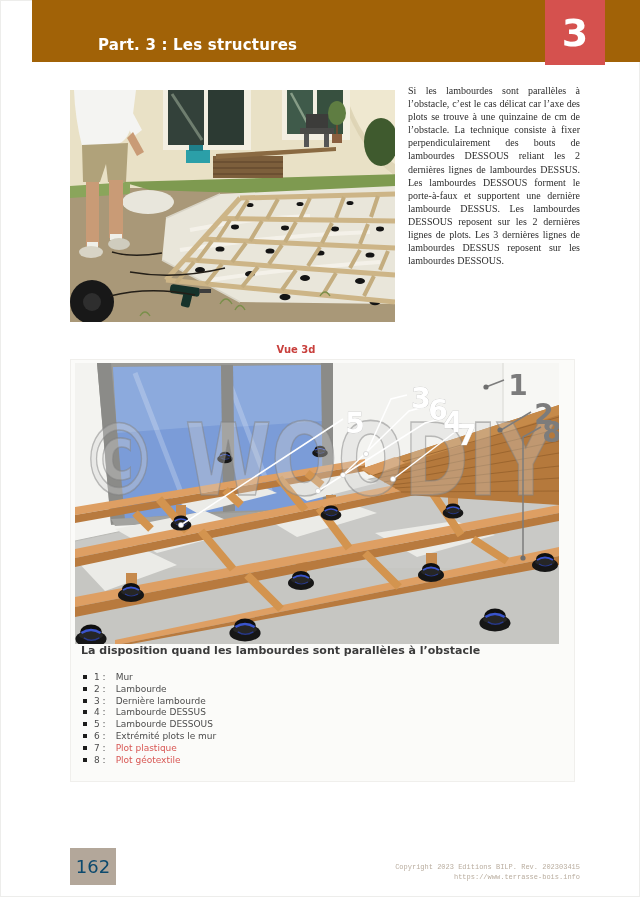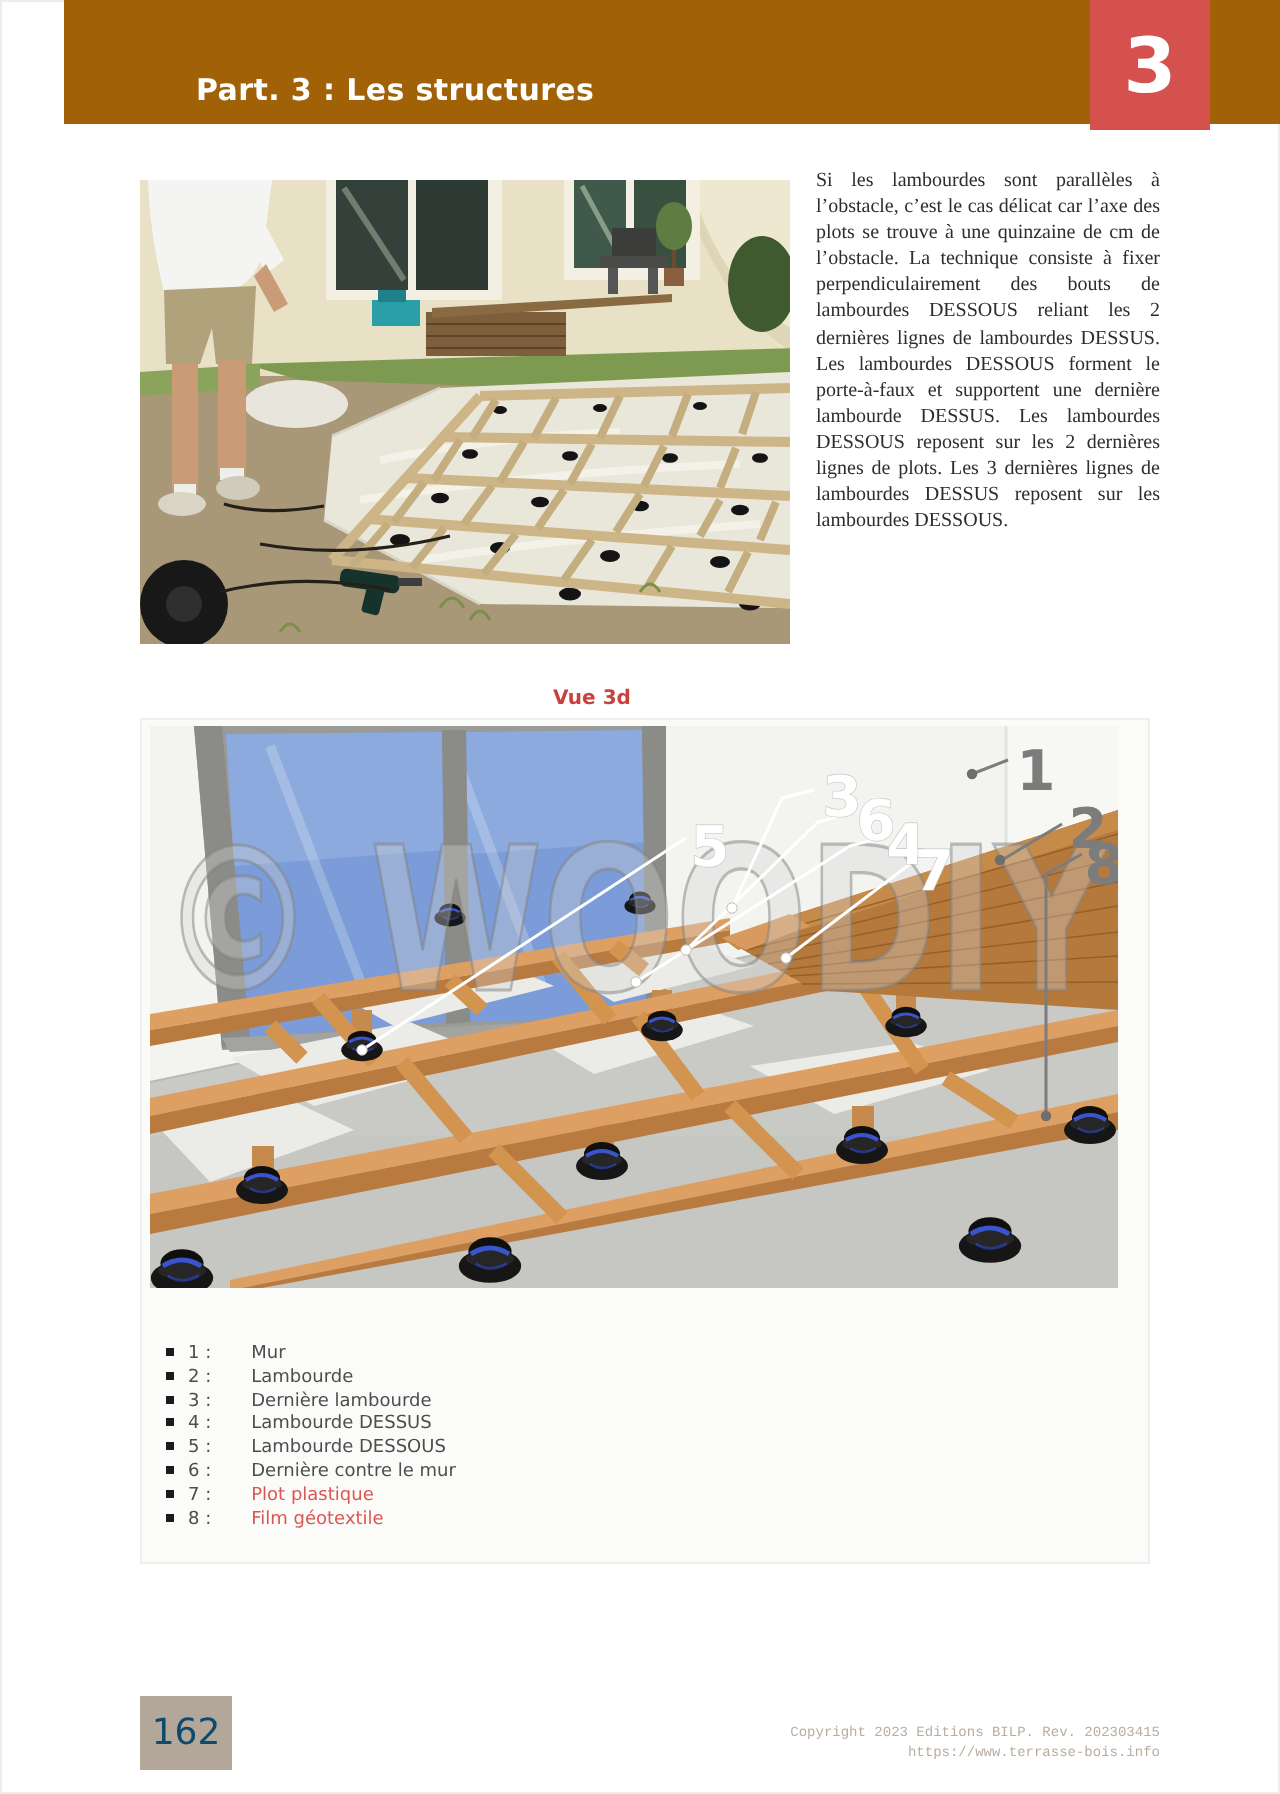--- a/index.html
+++ b/index.html
@@ -22,21 +22,21 @@
   .view-label{position:absolute;left:0;top:344px;width:592px;text-align:center;
     font-size:10px;font-weight:bold;color:#c9403d;}
   .figure-panel{position:absolute;left:70px;top:359px;width:505px;height:423px;
     background:#fbfbf9;border:1px solid #f0efec;box-sizing:border-box;}
   .fig3d{position:absolute;left:4px;top:3px;width:484px;height:281px;display:block;}
   .fig-caption{position:absolute;left:10px;top:284px;margin:0;font-size:11px;font-weight:bold;color:#3b3b3b;}
   .legend{position:absolute;left:12px;top:312px;margin:0;padding:0;list-style:none;}
   .legend li{height:11.8px;font-size:9px;color:#4d4d4d;white-space:nowrap;}
   .legend .bullet{display:inline-block;width:4px;height:4px;background:#1c1c1c;margin-right:7px;margin-bottom:1px;}
   .legend .num{color:#4d4d4d;}
-  .legend .lab{margin-left:20px;}
+  .legend .lab{margin-left:10px;}
   .legend .lab.red{color:#d85754;}
   
   .page-num{position:absolute;left:70px;top:848px;width:46px;height:37px;background:#b3a79a;
     display:flex;align-items:center;justify-content:center;color:#0c4a6e;font-size:18px;}
   .copyright{position:absolute;right:60px;top:862px;text-align:right;font-size:7px;line-height:1.45;color:#b9ad9f;font-family:Liberation Mono, monospace;}
   
   .callout{font-family:"DejaVu Sans",sans-serif;font-weight:bold;font-size:28px;text-anchor:middle;}
   .callout.white{fill:#ffffff;stroke:#c4c4c4;stroke-width:.6;paint-order:stroke;}
   .callout.gray{fill:#7c7c7c;}
   .wm{font-family:"DejaVu Sans",sans-serif;font-weight:800;font-size:100px;text-anchor:middle;
@@ -288,30 +288,31 @@
       <text class="callout gray" x="443" y="32">1</text>
       <text class="callout gray" x="469" y="61">2</text>
       <text class="callout gray" x="477" y="79">8</text>
       <text class="callout white" x="346" y="45">3</text>
       <text class="callout white" x="363" y="57">6</text>
       <text class="callout white" x="378" y="69">4</text>
       <text class="callout white" x="392" y="82">7</text>
       <text class="callout white" x="280" y="70">5</text>
     </svg>
 
+    <h3 class="fig-caption">La disposition quand les lambourdes sont parallèles à l’obstacle</h3>
 
     <ul class="legend">
       <li><span class="bullet"></span><span class="num">1 :</span><span class="lab">Mur</span></li>
       <li><span class="bullet"></span><span class="num">2 :</span><span class="lab">Lambourde</span></li>
       <li><span class="bullet"></span><span class="num">3 :</span><span class="lab">Dernière lambourde</span></li>
       <li><span class="bullet"></span><span class="num">4 :</span><span class="lab">Lambourde DESSUS</span></li>
       <li><span class="bullet"></span><span class="num">5 :</span><span class="lab">Lambourde DESSOUS</span></li>
-      <li><span class="bullet"></span><span class="num">6 :</span><span class="lab">Dernière contre le mur</span></li>
+      <li><span class="bullet"></span><span class="num">6 :</span><span class="lab">Extrémité plots le mur</span></li>
       <li><span class="bullet"></span><span class="num">7 :</span><span class="lab red">Plot plastique</span></li>
-      <li><span class="bullet"></span><span class="num">8 :</span><span class="lab red">Film géotextile</span></li>
+      <li><span class="bullet"></span><span class="num">8 :</span><span class="lab red">Plot géotextile</span></li>
     </ul>
   </div>
 
   <div class="page-num">
     <span>162</span>
   </div>
   <div class="copyright">
     <div>Copyright 2023 Editions BILP. Rev. 202303415</div>
     <div>https://www.terrasse-bois.info</div>
   </div>

